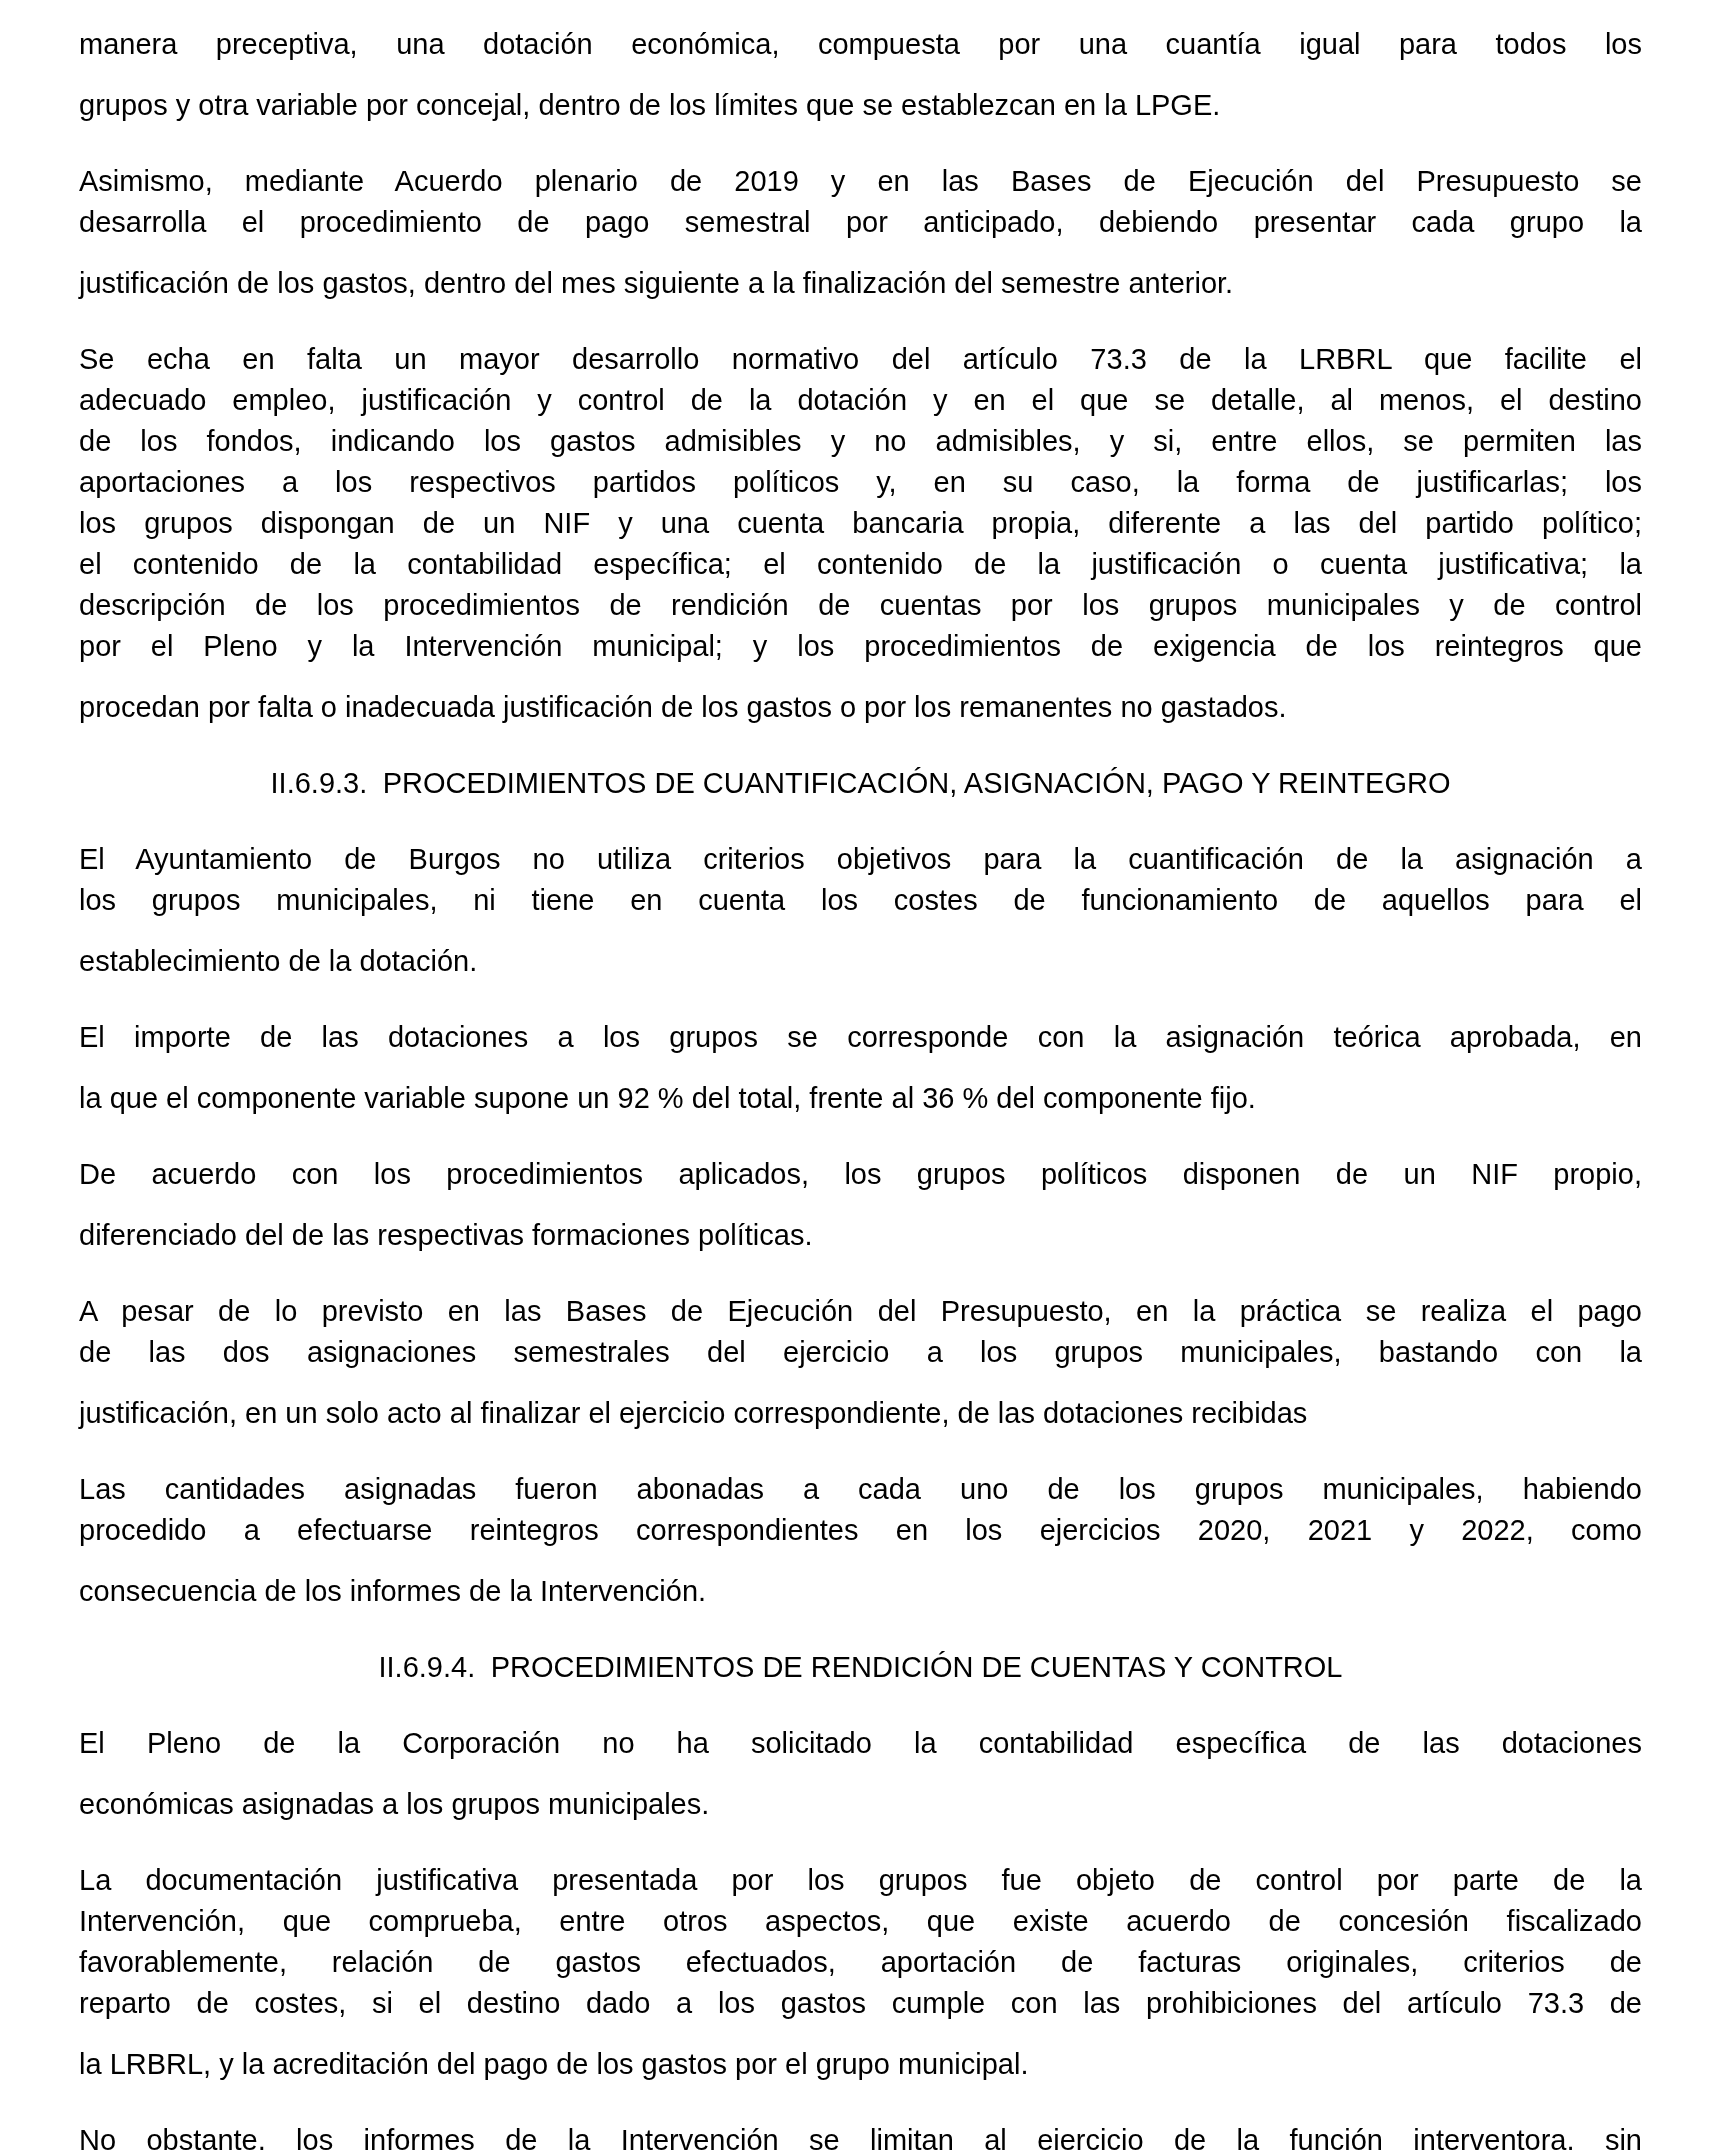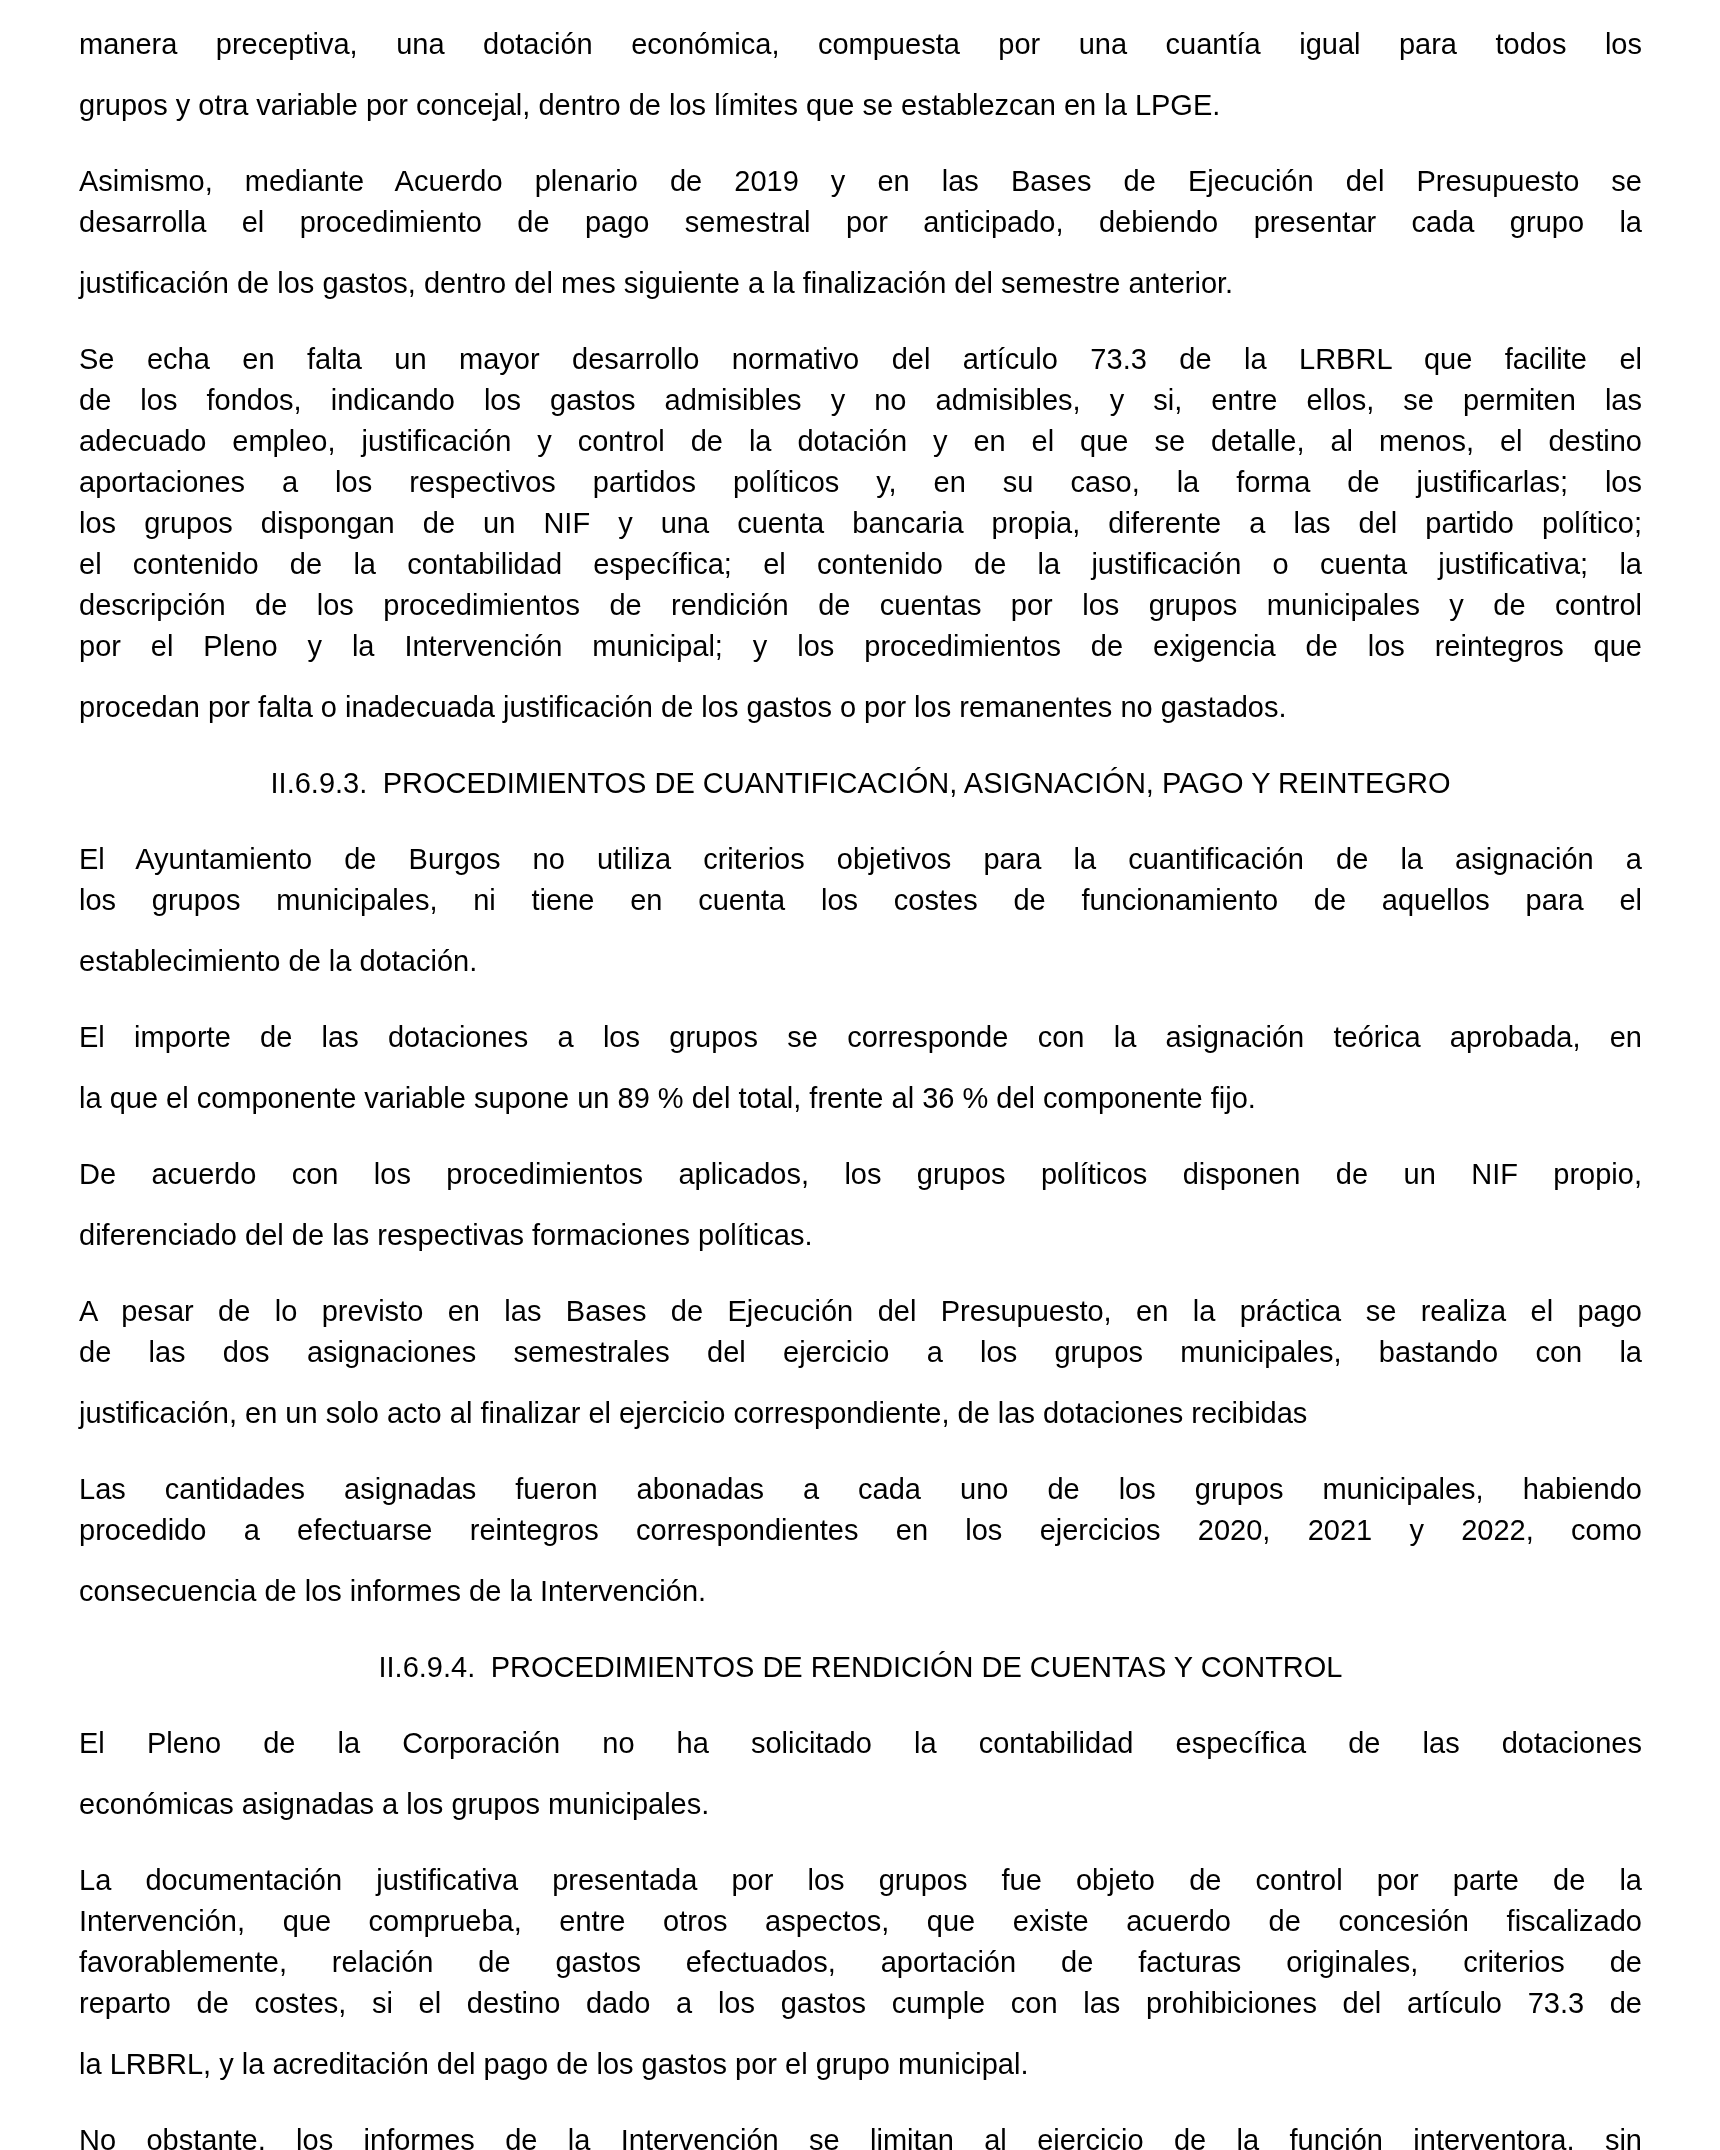--- a/index.html
+++ b/index.html
@@ -50,38 +50,38 @@
       <div class="pline">manera preceptiva, una dotación económica, compuesta por una cuantía igual para todos los</div>
       <div class="pline last">grupos y otra variable por concejal, dentro de los límites que se establezcan en la LPGE.</div>
     </div>
     <div class="para">
       <div class="pline">Asimismo, mediante Acuerdo plenario de 2019 y en las Bases de Ejecución del Presupuesto se</div>
       <div class="pline">desarrolla el procedimiento de pago semestral por anticipado, debiendo presentar cada grupo la</div>
       <div class="pline last">justificación de los gastos, dentro del mes siguiente a la finalización del semestre anterior.</div>
     </div>
     <div class="para">
       <div class="pline">Se echa en falta un mayor desarrollo normativo del artículo 73.3 de la LRBRL que facilite el</div>
+      <div class="pline">adecuado empleo, justificación y control de la dotación y en el que se detalle, al menos, el destino</div>
       <div class="pline">de los fondos, indicando los gastos admisibles y no admisibles, y si, entre ellos, se permiten las</div>
-      <div class="pline">adecuado empleo, justificación y control de la dotación y en el que se detalle, al menos, el destino</div>
       <div class="pline">aportaciones a los respectivos partidos políticos y, en su caso, la forma de justificarlas; los</div>
       <div class="pline">los grupos dispongan de un NIF y una cuenta bancaria propia, diferente a las del partido político;</div>
       <div class="pline">el contenido de la contabilidad específica; el contenido de la justificación o cuenta justificativa; la</div>
       <div class="pline">descripción de los procedimientos de rendición de cuentas por los grupos municipales y de control</div>
       <div class="pline">por el Pleno y la Intervención municipal; y los procedimientos de exigencia de los reintegros que</div>
       <div class="pline last">procedan por falta o inadecuada justificación de los gastos o por los remanentes no gastados.</div>
     </div>
     <div class="heading"><span class="hnum">II.6.9.3.</span><span>PROCEDIMIENTOS DE CUANTIFICACIÓN, ASIGNACIÓN, PAGO Y REINTEGRO</span></div>
     <div class="para">
       <div class="pline">El Ayuntamiento de Burgos no utiliza criterios objetivos para la cuantificación de la asignación a</div>
       <div class="pline">los grupos municipales, ni tiene en cuenta los costes de funcionamiento de aquellos para el</div>
       <div class="pline last">establecimiento de la dotación.</div>
     </div>
     <div class="para">
       <div class="pline">El importe de las dotaciones a los grupos se corresponde con la asignación teórica aprobada, en</div>
-      <div class="pline last">la que el componente variable supone un 89 % del total, frente al 36 % del componente fijo.</div>
+      <div class="pline last">la que el componente variable supone un 92 % del total, frente al 36 % del componente fijo.</div>
     </div>
     <div class="para">
       <div class="pline">De acuerdo con los procedimientos aplicados, los grupos políticos disponen de un NIF propio,</div>
       <div class="pline last">diferenciado del de las respectivas formaciones políticas.</div>
     </div>
     <div class="para">
       <div class="pline">A pesar de lo previsto en las Bases de Ejecución del Presupuesto, en la práctica se realiza el pago</div>
       <div class="pline">de las dos asignaciones semestrales del ejercicio a los grupos municipales, bastando con la</div>
       <div class="pline last">justificación, en un solo acto al finalizar el ejercicio correspondiente, de las dotaciones recibidas</div>
     </div>

